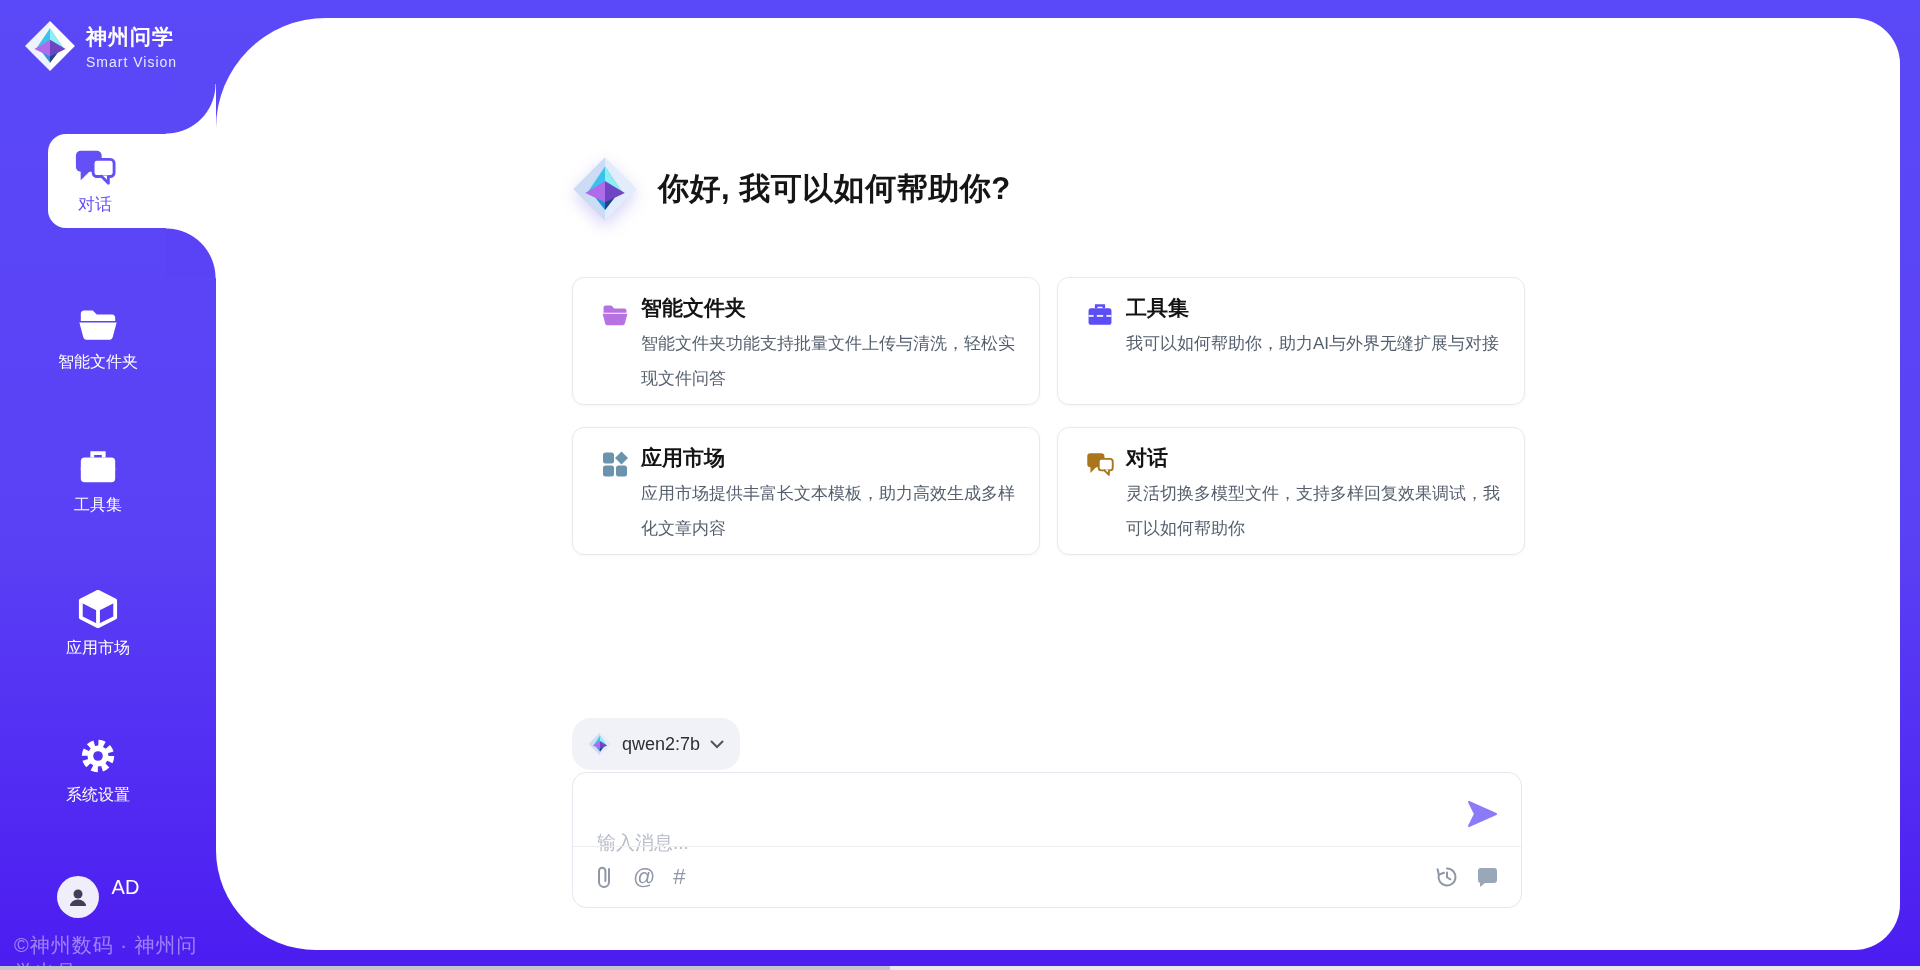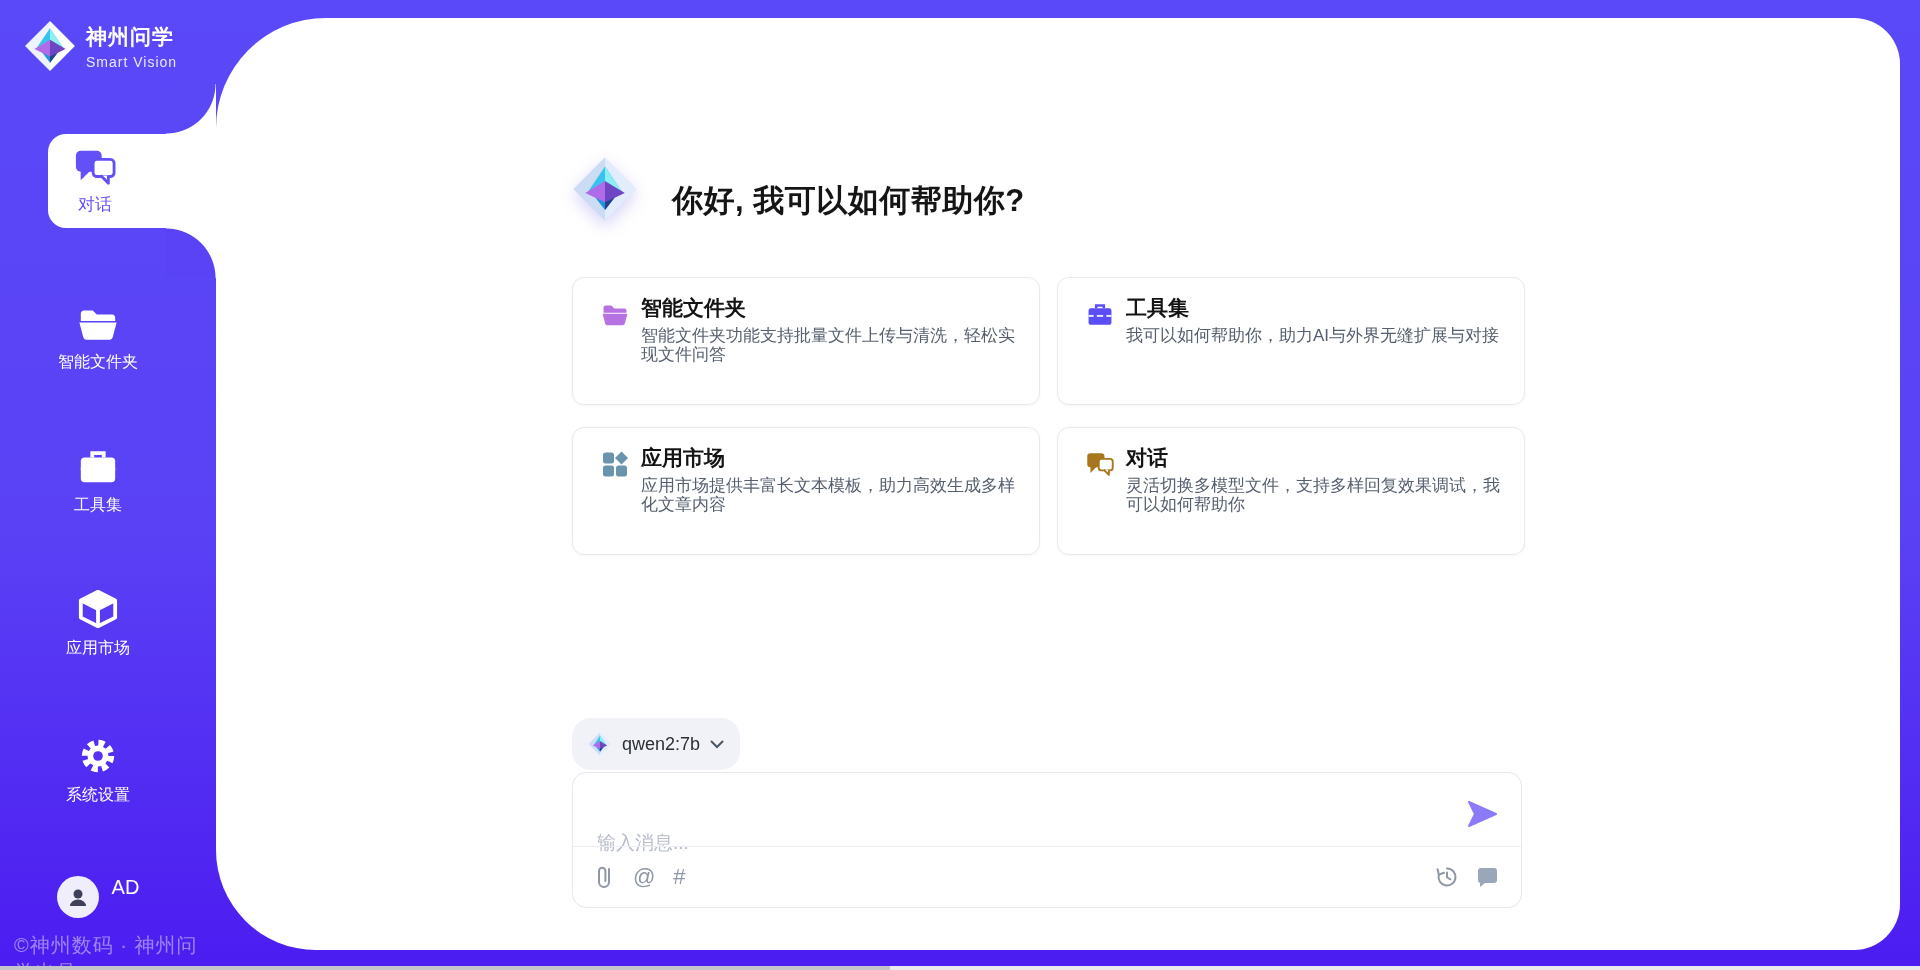--- a/index.html
+++ b/index.html
@@ -37,32 +37,32 @@
   .tab-label { font-size:17px; }
   .user-row { position:absolute; left:0; top:872px; width:196px; display:flex;
     align-items:flex-start; justify-content:center; gap:13px; }
   .avatar { width:42px; height:42px; border-radius:50%; background:#f1eefb;
     display:flex; align-items:center; justify-content:center; }
   .user-name { color:#fff; font-size:20px; }
   .side-footer { position:absolute; left:14px; top:928px; color:rgba(255,255,255,0.45);
     font-size:20px; letter-spacing:1px; }
 
   
-  .greeting { position:absolute; left:356px; top:138px; display:flex; align-items:flex-end; gap:34px; }
+  .greeting { position:absolute; left:356px; top:138px; display:flex; align-items:center; gap:20px; }
   .greeting svg { width:66px; height:66px; filter:drop-shadow(0 6px 8px rgba(90,80,220,0.25)); }
   .greeting-text { font-size:31px; font-weight:bold; color:#151515; letter-spacing:0.5px; }
 
   .cards { position:absolute; left:356px; top:259px; width:953px;
     display:grid; grid-template-columns:468px 468px; grid-auto-rows:128px; gap:22px 17px; }
   .card { position:relative; background:#fff; border:1px solid #e8e9ef; border-radius:12px;
     box-shadow:0 1px 3px rgba(30,30,60,0.04); cursor:pointer; }
   .card-icon { position:absolute; left:28px; top:22px; width:28px; height:28px; }
   .card-title { position:absolute; left:68px; top:16px; font-size:21px; font-weight:bold; color:#141414; }
   .card-desc { position:absolute; left:68px; top:48px; width:382px; font-size:17px;
-    line-height:19px; color:#555f6d; }
+    line-height:35px; color:#555f6d; }
 
   .model-pill { position:absolute; left:356px; top:700px; height:52px; padding:0 16px;
     background:#f1f2f7; border-radius:19px; display:inline-flex; align-items:center; gap:10px;
     cursor:pointer; }
   .model-pill svg.gem { width:24px; height:24px; }
   .model-name { font-size:18px; color:#2b2f36; }
 
   .composer { position:absolute; left:356px; top:754px; width:950px; height:136px;
     background:#fff; border:1px solid #e6e7ee; border-radius:14px; }
   .composer textarea { position:absolute; left:24px; top:16px; width:840px; height:48px;

